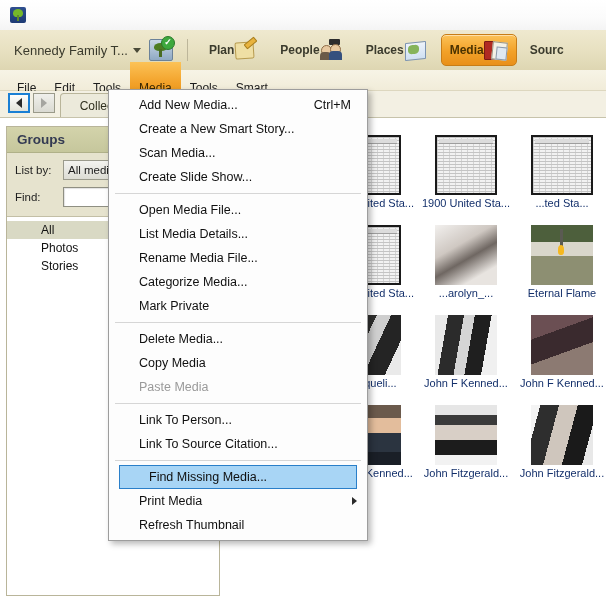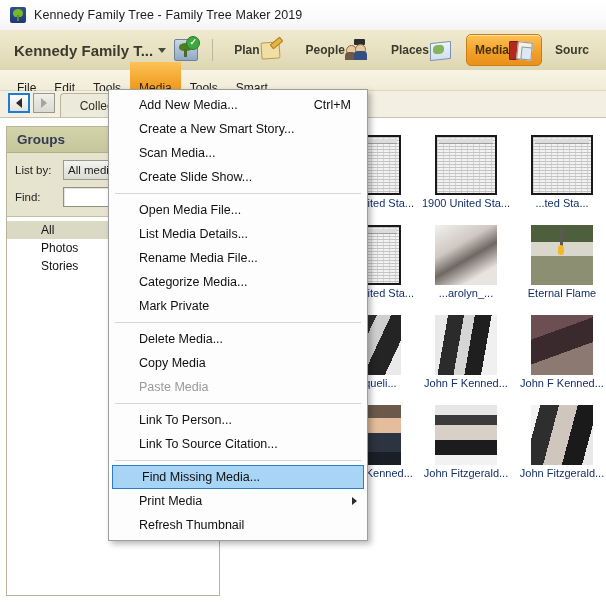--- a/index.html
+++ b/index.html
@@ -28,21 +28,21 @@
   .title-text{font-size:12.5px;color:#1c1c1c;letter-spacing:.1px;}
 
   
   .ribbon{
     position:absolute;left:0;top:30px;width:606px;height:40px;
     background:linear-gradient(#efe9cf,#e7e0c0 55%,#ded6b2);
     border-bottom:1px solid #cfc8a8;
     display:flex;align-items:center;
   }
   .tree-select{display:flex;align-items:center;margin-left:14px;gap:5px;cursor:default;}
-  .tree-select .lbl{font-size:15px;font-weight:bold;color:#3b3b2d;}
+  .tree-select .lbl{font-size:13px;font-weight:normal;color:#3b3b2d;}
   .caret-down{width:0;height:0;border-left:4px solid transparent;border-right:4px solid transparent;border-top:5px solid #4a4a38;}
   .tree-ico{
     width:22px;height:20px;margin-left:8px;position:relative;
     background:linear-gradient(#c9d7e6,#8fa9c4);border:1px solid #6b8299;border-radius:2px;
   }
   .tree-ico .tr{position:absolute;left:9px;top:9px;width:3px;height:8px;background:#4a6b23;}
   .tree-ico .lf{position:absolute;left:4px;top:3px;width:13px;height:8px;background:#4e7d22;border-radius:50% 50% 40% 40%;}
   .tree-ico .chk{
     position:absolute;right:-3px;top:-4px;width:12px;height:12px;border-radius:50%;
     background:#3ea83e;border:1px solid #2b7a2b;color:#fff;font-size:9px;line-height:11px;text-align:center;font-weight:bold;
@@ -200,39 +200,38 @@
     padding:3px 0;box-sizing:border-box;z-index:50;
   }
   .mi{
     height:24px;display:flex;align-items:center;position:relative;
     padding:0 10px 0 30px;box-sizing:border-box;font-size:12.5px;color:#101010;cursor:pointer;
   }
   .mi .accel{margin-left:auto;font-size:12.5px;color:#101010;padding-right:6px;text-align:center;}
   .mi.disabled{color:#9a9a9a;cursor:default;}
   .mi.hl{
     background:#a8d5f5;border:1px solid #2a7fc9;height:24px;
-    margin:0 3px;padding-left:29px;
+    margin:0 10px;padding-left:29px;
   }
   .mi .submarker{
     margin-left:auto;width:0;height:0;
     border-top:4px solid transparent;border-bottom:4px solid transparent;border-left:5px solid #2b2b2b;
   }
   .msep{height:1px;background:#d6d6d6;margin:4px 6px;}
 </style>
 </head>
 <body>
 
 <div id="app">
 
   <div class="titlebar">
     <div class="app-icon">
       <div class="leaf"></div>
         <div class="trunk"></div>
     </div>
-    <div class="title-text">Kennedy Family Tree - Family Tree Maker 2019</div>
   </div>
 
   <div class="ribbon">
     <div class="tree-select">
       <span class="lbl">Kennedy Family T...</span>
       <span class="caret-down"></span>
     </div>
     <div class="tree-ico">
       <div class="lf"></div>
         <div class="tr"></div>

